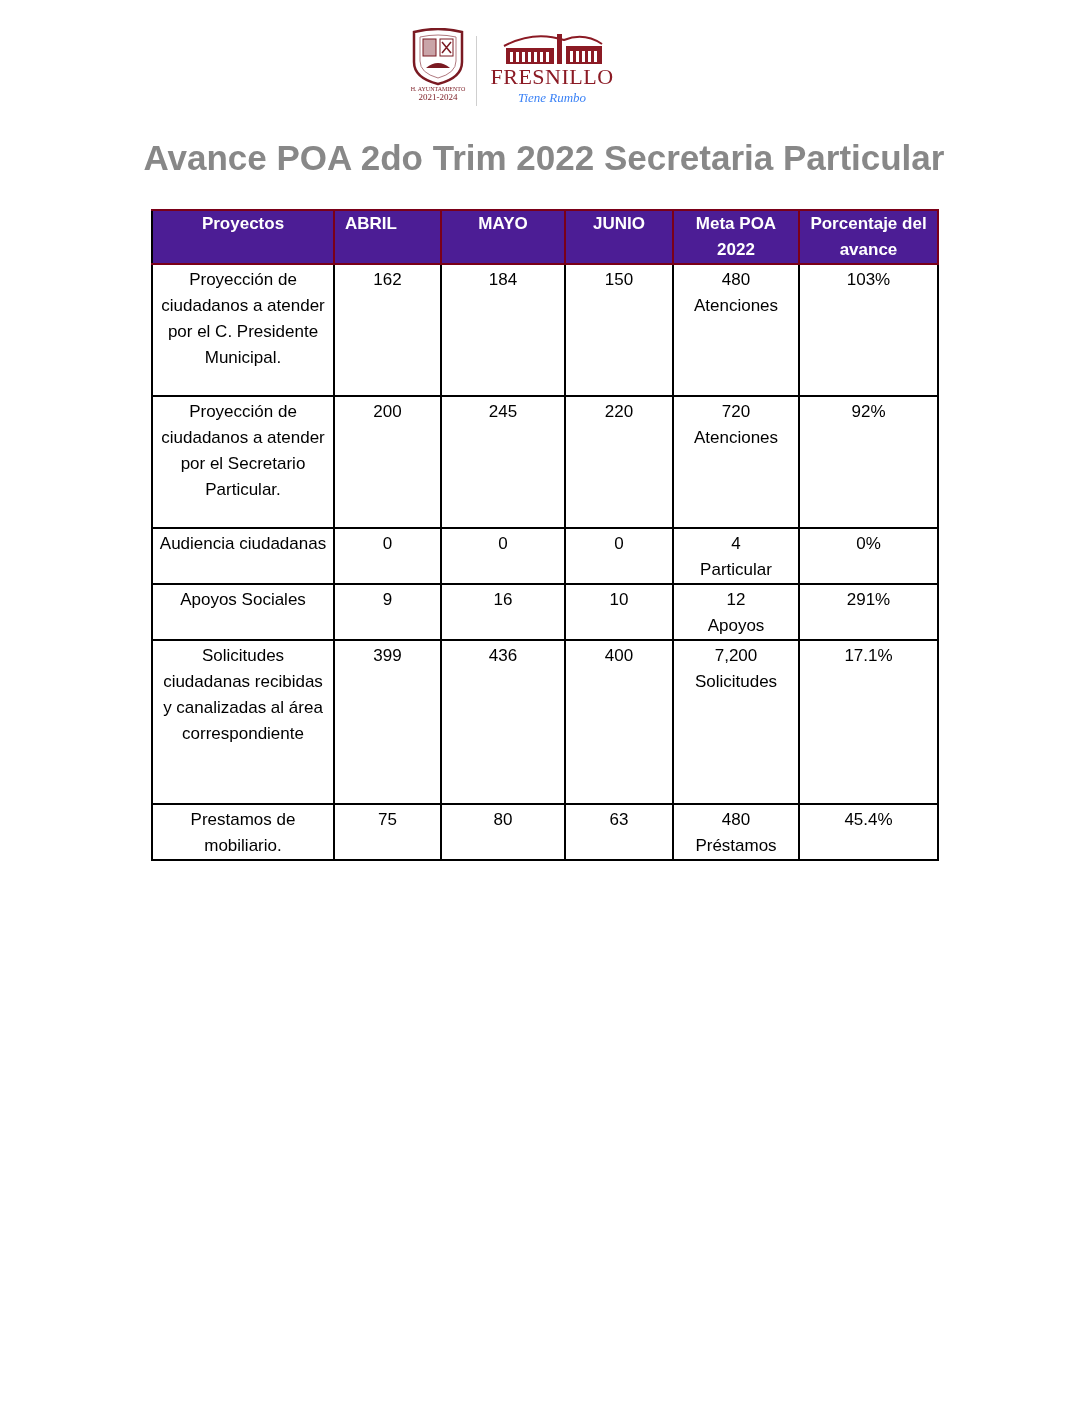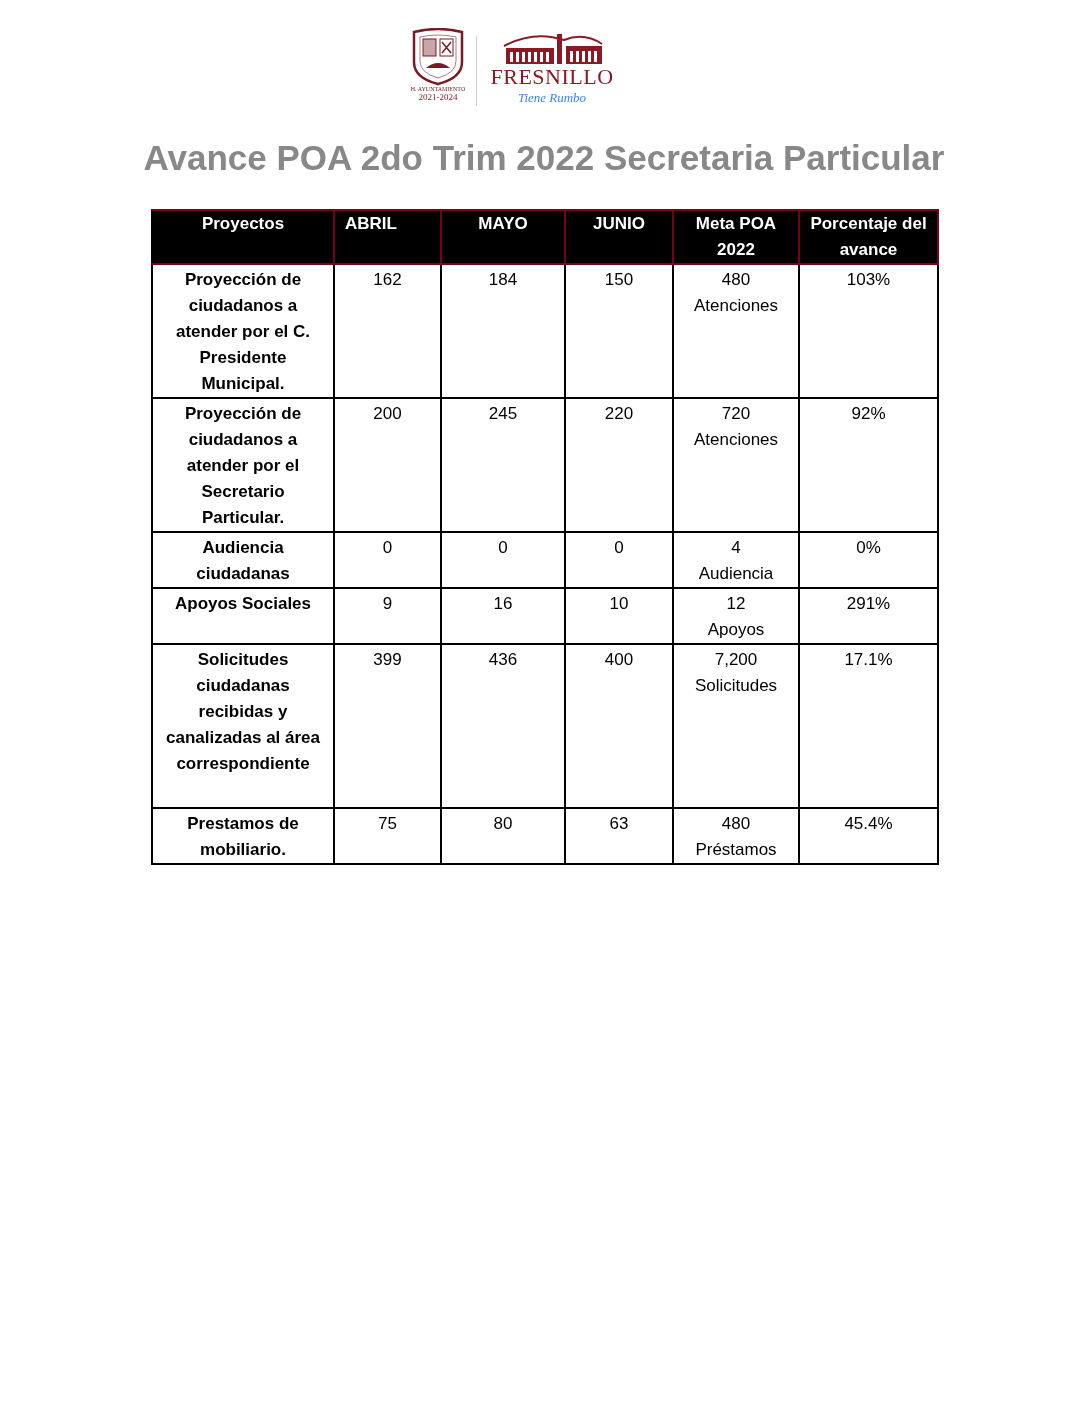--- a/index.html
+++ b/index.html
@@ -21,24 +21,24 @@
                     font-family: "Liberation Serif", serif; font-style: italic; font-size: 13px; color: #3b82f6; }
 
     .doc-title { position: absolute; left: 0; top: 138px; width: 1088px; text-align: center;
                  font-family: "Liberation Sans", sans-serif; font-weight: bold; font-size: 35px;
                  color: #888888; letter-spacing: 0px; }
 
     table.poa { position: absolute; left: 151px; top: 209px; width: 786px;
                 border-collapse: collapse; table-layout: fixed; }
     table.poa th, table.poa td { border: 2px solid #000; vertical-align: top; text-align: center;
                                  font-size: 17px; line-height: 26px; padding: 2px 6px 0 6px; }
-    table.poa th { background: #000000; color: #ffffff; font-weight: bold; border-color: #7a0018;
+    table.poa th { background: #4c1d95; color: #ffffff; font-weight: bold; border-color: #7a0018;
                    padding-top: 0; }
     table.poa th.first { border-left-color: #000; }
-    table.poa td.proj { font-weight: bold; }
+    table.poa td.proj { font-weight: normal; }
     col.c0 { width: 182px; } col.c1 { width: 107px; } col.c2 { width: 124px; }
     col.c3 { width: 108px; } col.c4 { width: 126px; } col.c5 { width: 139px; }
     tr.r1 td { height: 128px; }
     tr.r2 td { height: 128px; }
     tr.r3 td { height: 154px; }
     tr.r4 td { height: 50px; }
     tr.r5 td { height: 50px; }
     tr.r6 td { height: 160px; }
     tr.r7 td { height: 52px; }
     .meta-line { display: block; }
@@ -134,21 +134,21 @@
       </td>
       <td>92%</td>
     </tr>
     <tr class="r4">
       <td class="proj">Audiencia ciudadanas</td>
       <td>0</td>
       <td>0</td>
       <td>0</td>
       <td>
         <span class="meta-line">4</span>
-        <span class="meta-line">Audiencia</span>
+        <span class="meta-line">Particular</span>
       </td>
       <td>0%</td>
     </tr>
     <tr class="r5">
       <td class="proj">Apoyos Sociales</td>
       <td>9</td>
       <td>16</td>
       <td>10</td>
       <td>
         <span class="meta-line">12</span>

